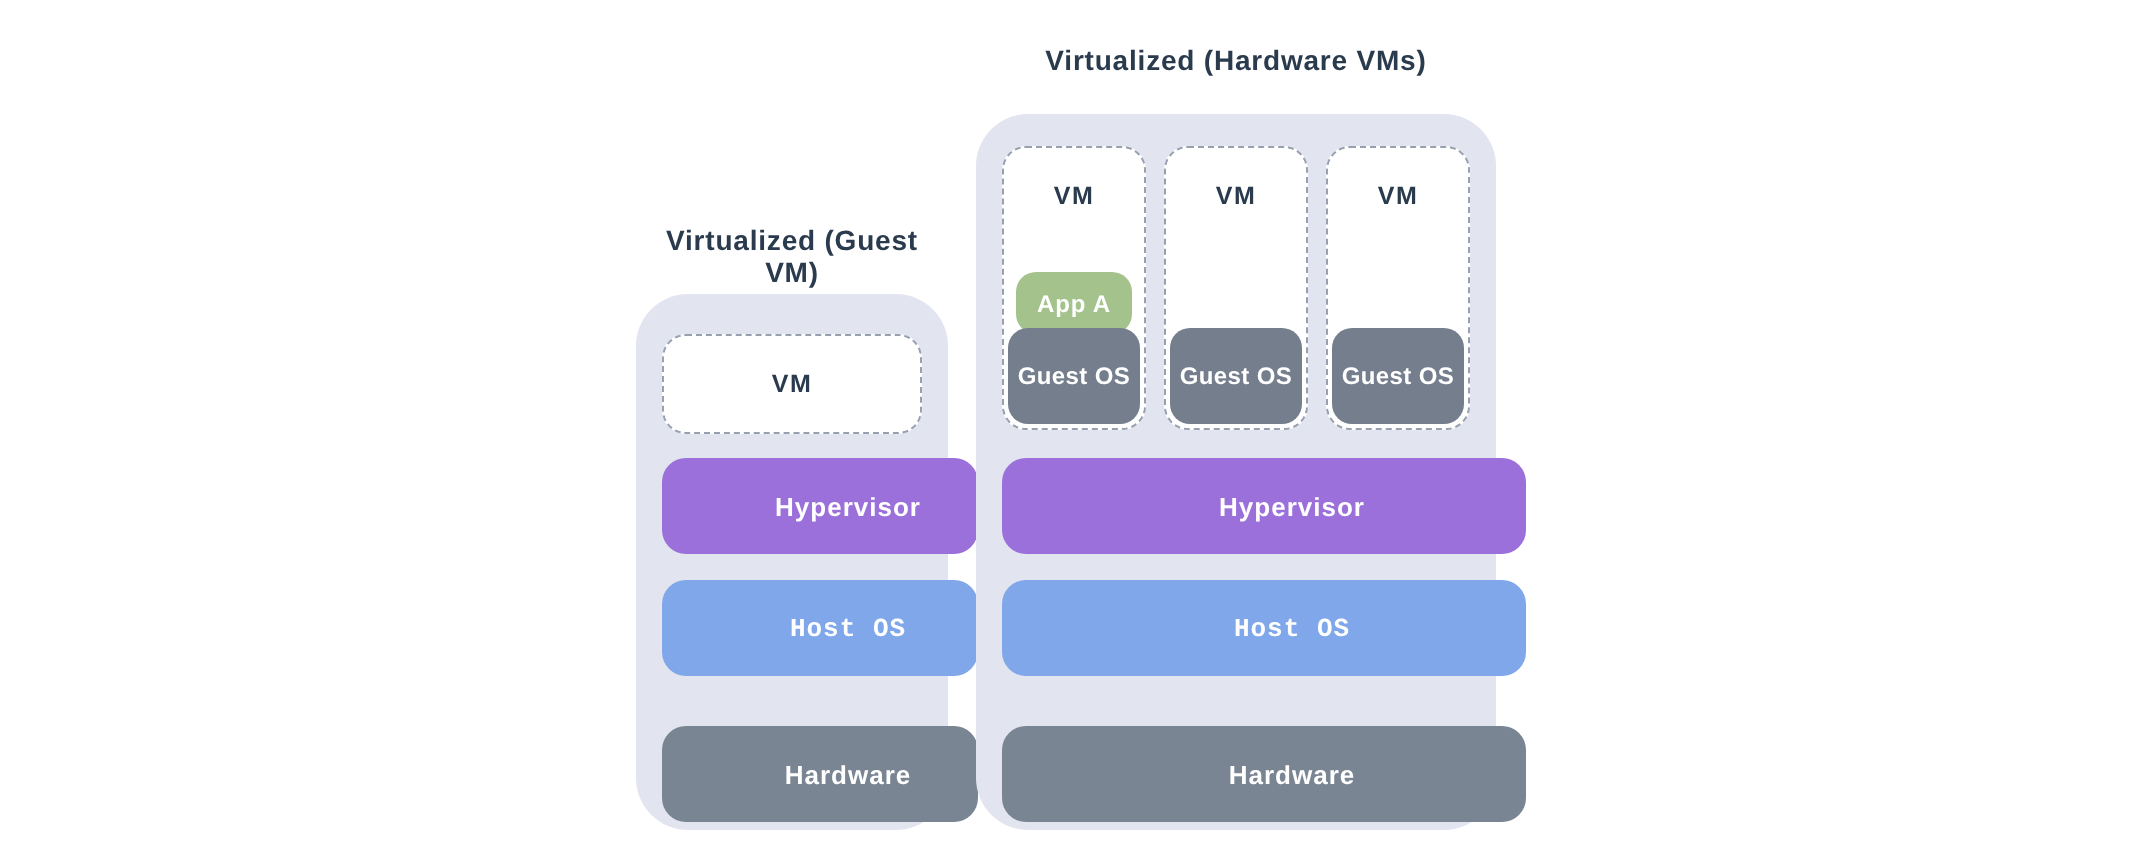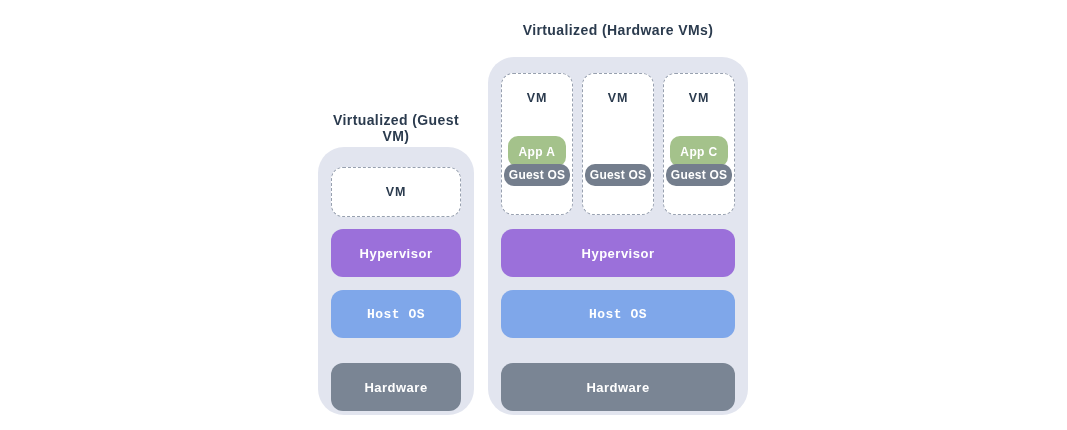--- a/index.html
+++ b/index.html
@@ -31,20 +31,21 @@
   .block {
     position: absolute;
     border-radius: 12px;
     display: flex;
     align-items: center;
     justify-content: center;
     font-weight: 700;
     color: #ffffff;
     font-size: 13px;
     letter-spacing: 0.5px;
+    padding-left: 28px;
   }
   .block.hypervisor { background: var(--purple); }
   .block.hostos     { background: var(--blue); font-family: Liberation Mono, monospace; }
   .block.hardware   { background: var(--gray-hardware); margin-top: 12px; }
   .vm-dashed {
     position: absolute;
     background: #ffffff;
     border: 1.6px dashed var(--dash);
     border-radius: 12px;
     box-sizing: border-box;
@@ -83,21 +84,21 @@
     right: 6px;
     height: 31px;
     background: var(--green);
     font-size: 12px;
     margin-top: 20px;
   }
   .mini.guest {
     top: 90px;
     left: 2px;
     right: 2px;
-    height: 22px;
+    height: 48px;
     background: var(--gray-guest);
     font-size: 12px;
     letter-spacing: 0.2px;
   }
 
   
   .title-single { left: 318px; top: 112px; width: 156px; }
   .panel-single { left: 318px; top: 147px; width: 156px; height: 268px; }
   .panel-single .vm-dashed   { left: 13px; top: 20px;  width: 130px; height: 50px; }
   .panel-single .hypervisor  { left: 13px; top: 82px;  width: 130px; height: 48px; }
@@ -141,21 +142,20 @@
       <div class="mini guest">Guest OS</div>
     </div>
 
     <div class="vm-dashed vm-multi vm-2">
       <span class="vm-label">VM</span>
       <div class="mini guest">Guest OS</div>
     </div>
 
     <div class="vm-dashed vm-multi vm-3">
       <span class="vm-label">VM</span>
-      <div class="mini app">App C</div>
       <div class="mini guest">Guest OS</div>
     </div>
 
     <div class="block hypervisor">Hypervisor</div>
     <div class="block hostos">Host OS</div>
     <div class="block hardware">Hardware</div>
   </div>
 
 </div>
 

